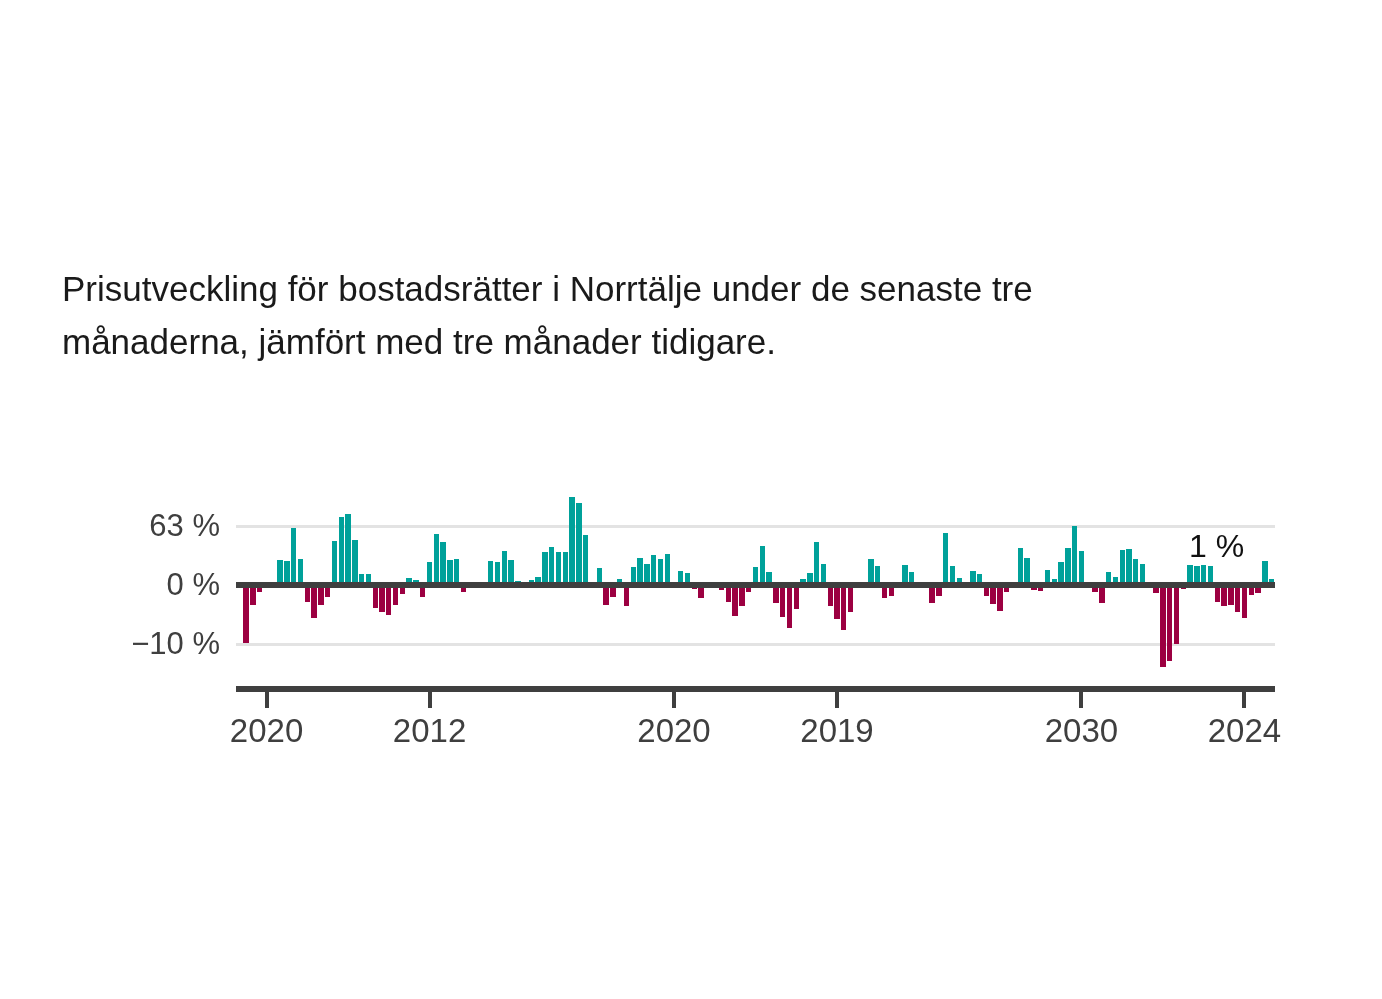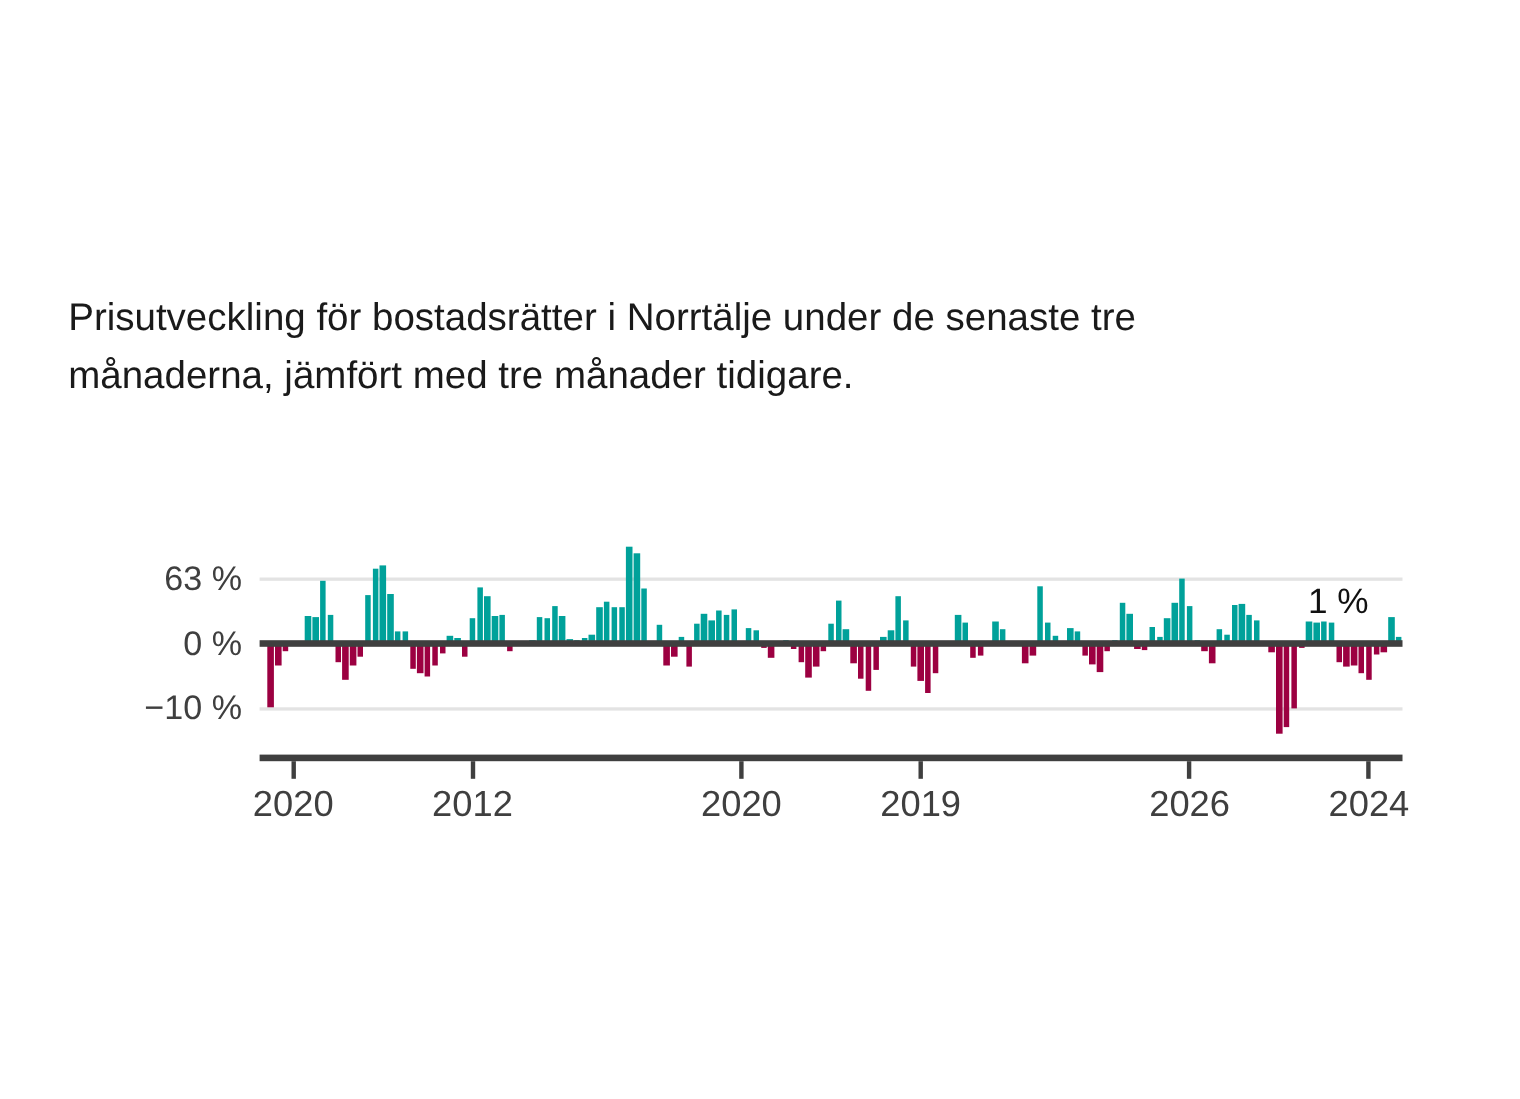--- a/index.html
+++ b/index.html
@@ -328,21 +328,21 @@
         <div class="xtick" style="left: 438.01px;"></div>
         <div class="xtick" style="left: 600.99px;"></div>
         <div class="xtick" style="left: 845.461px;"></div>
         <div class="xtick" style="left: 1008.44px;"></div>
       </div>
     <div class="xlabels">
         <div class="xlabel" style="left: 30.5588px;">2020</div>
         <div class="xlabel" style="left: 193.539px;">2012</div>
         <div class="xlabel" style="left: 438.01px;">2020</div>
         <div class="xlabel" style="left: 600.99px;">2019</div>
-        <div class="xlabel" style="left: 845.461px;">2026</div>
+        <div class="xlabel" style="left: 845.461px;">2030</div>
         <div class="xlabel" style="left: 1008.44px; text-align: center;">2024</div>
       </div>
 
     <div class="last-value" style="left: 1189px; top: 58px;">1 %</div>
   </div>
 
 
 
 </div>
 

